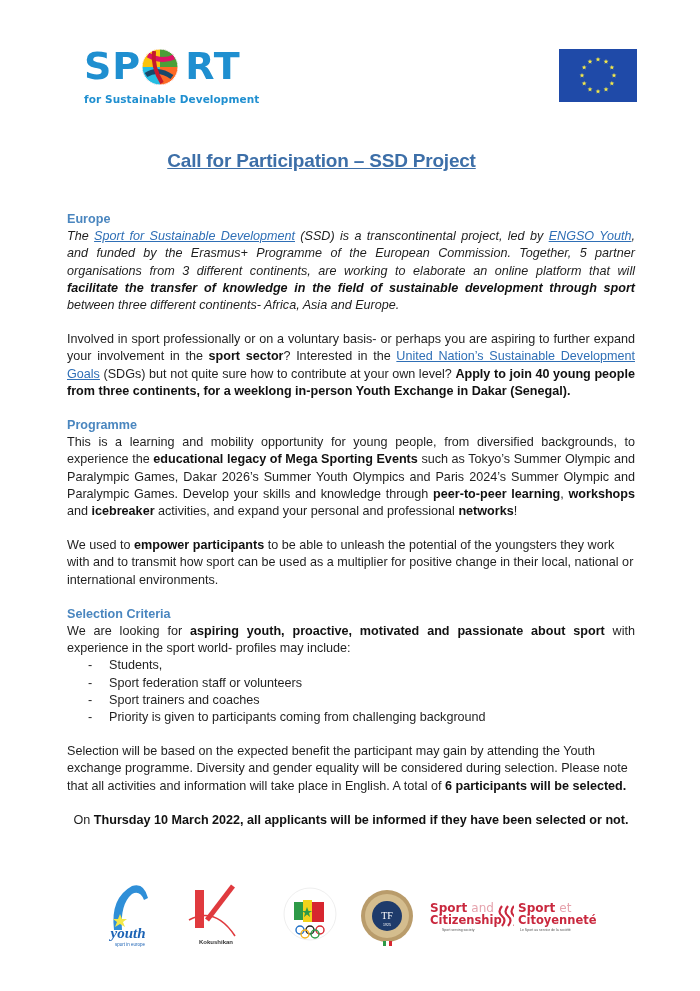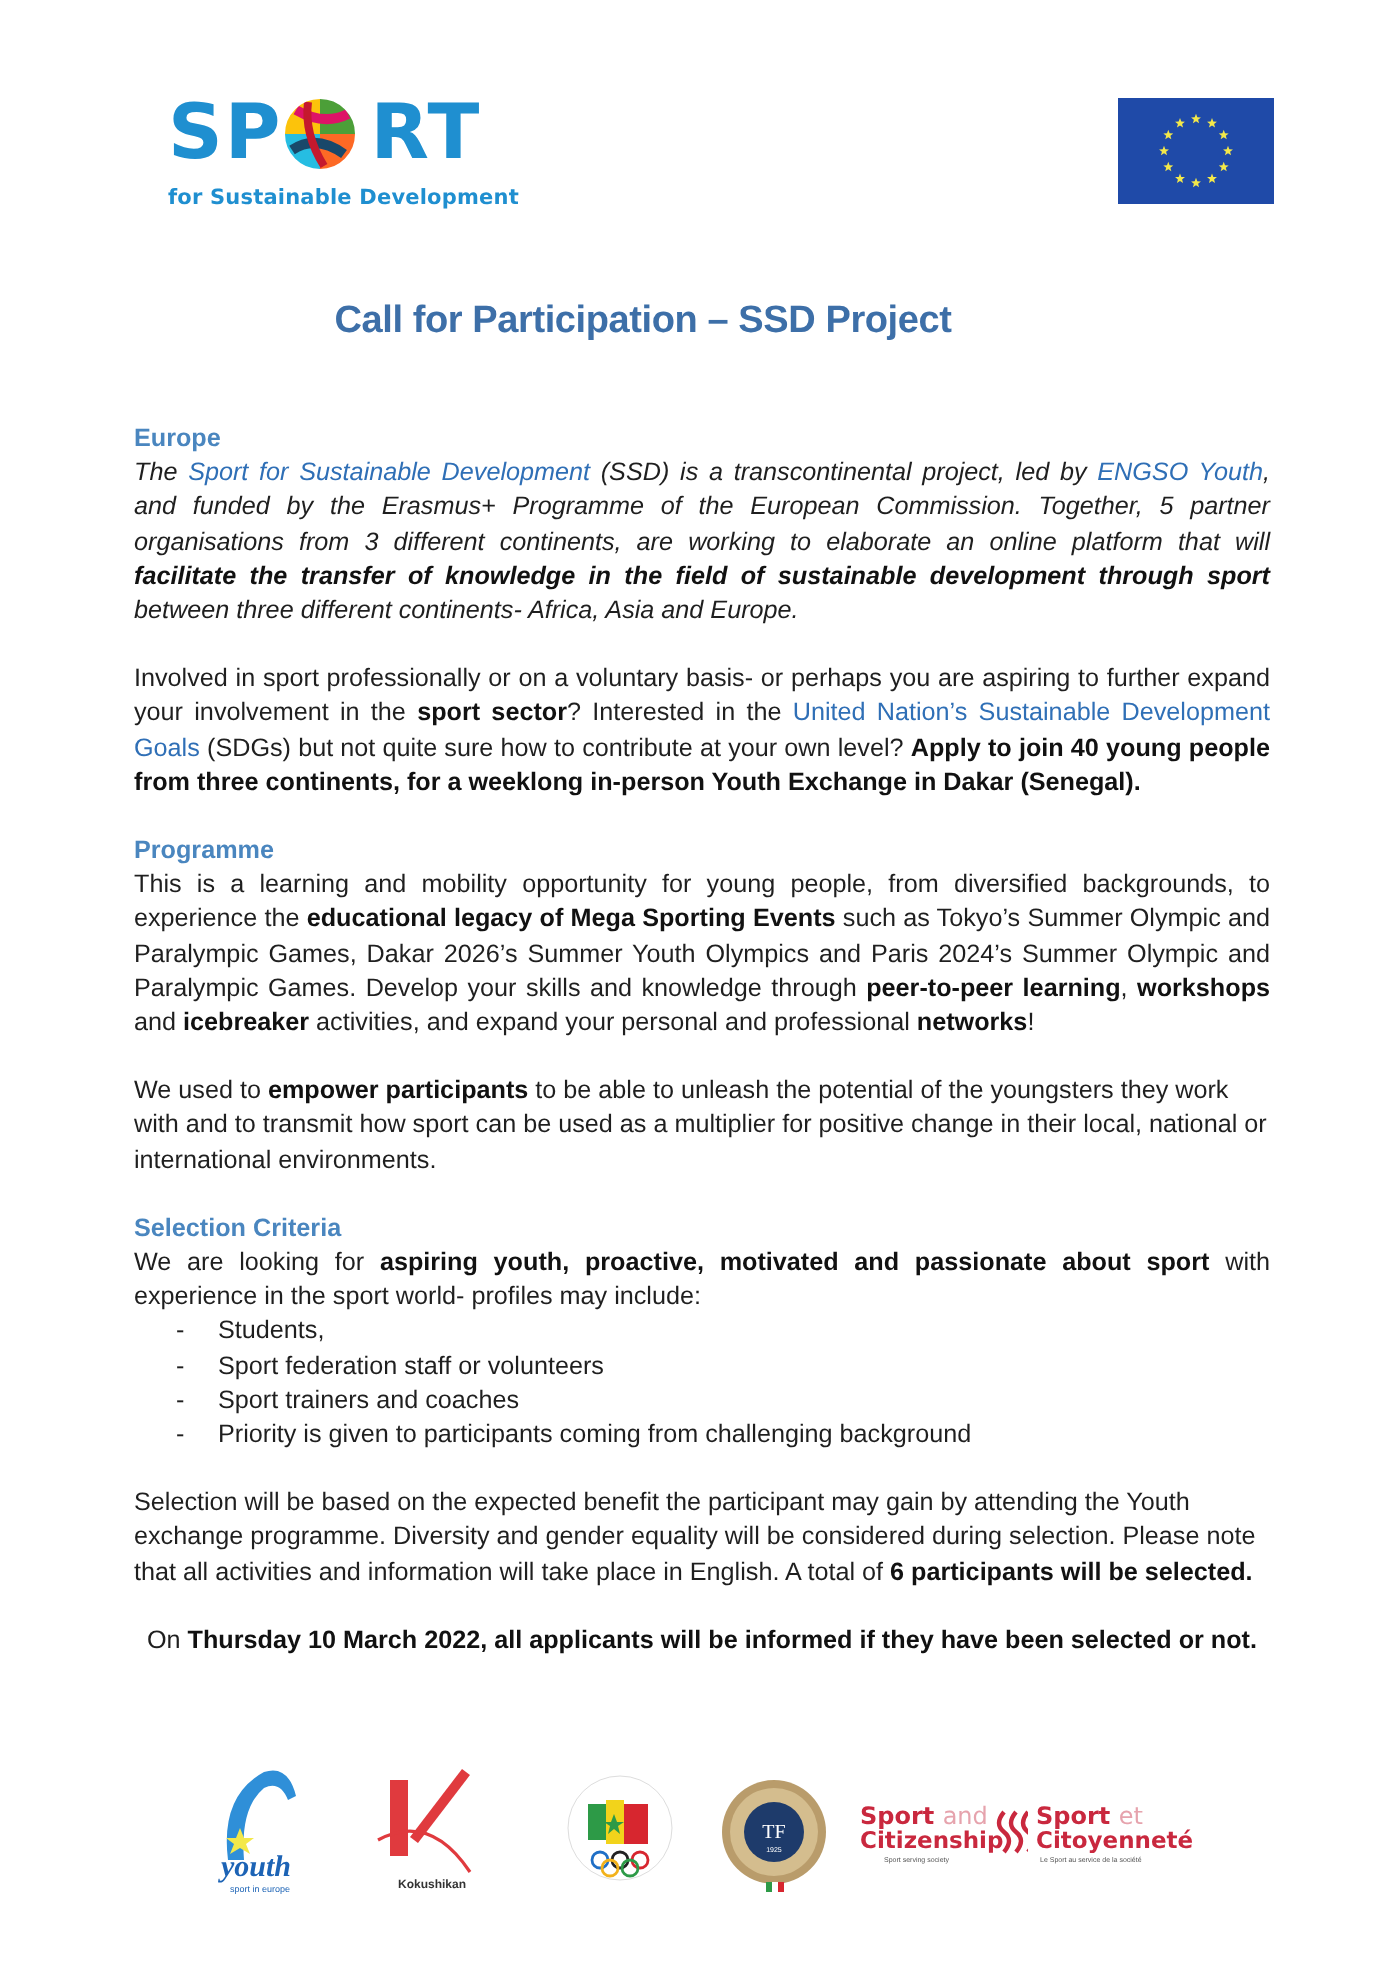--- a/index.html
+++ b/index.html
@@ -9,27 +9,27 @@
     .ssd-logo { position: absolute; left: 84px; top: 44px; width: 180px; height: 72px; }
     .ssd-word { position: absolute; left: 0; top: 0; font-family: "DejaVu Sans", sans-serif; font-weight: bold; font-size: 38px; letter-spacing: 1px; color: #1f8fd0; line-height: 44px; }
     .ssd-word .gap { display: inline-block; width: 44px; }
     .ssd-ball { position: absolute; left: 56px; top: 3px; width: 40px; height: 40px; }
     .ssd-tag { position: absolute; left: 0; top: 49px; font-family: "DejaVu Sans", sans-serif; font-weight: bold; font-size: 10.5px; color: #1f8fd0; white-space: nowrap; letter-spacing: 0.1px; }
 
     .eu-block { position: absolute; left: 388px; top: 48px; width: 260px; height: 60px; }
     .eu-text { position: absolute; right: 94px; top: 0; text-align: right; font-family: "Liberation Sans", sans-serif; font-size: 15.5px; line-height: 18.5px; color: #3b4f7a; white-space: nowrap; }
     .eu-flag { position: absolute; left: 171px; top: 1px; width: 78px; height: 53px; background: #1f4aa8; }
 
-    .title { position: absolute; left: 0; top: 150px; width: 643px; text-align: center; font-family: "Liberation Sans", sans-serif; font-weight: bold; font-size: 19px; color: #3d6fa8; letter-spacing: -0.2px; }
+    .title { position: absolute; left: 0; top: 150px; width: 643px; text-align: center; font-family: "Liberation Sans", sans-serif; font-weight: bold; font-size: 19px; color: #3d6fa8; letter-spacing: -0.2px; text-decoration: underline; }
 
     .content { position: absolute; left: 67px; top: 211px; width: 568px; font-family: "Liberation Sans", sans-serif; font-size: 12.6px; line-height: 17.2px; color: #1f1f1f; }
     .content p { margin: 0; text-align: justify; }
     .h { font-weight: bold; color: #4a86bf; font-size: 12.6px; line-height: 17.2px; }
     .it { font-style: italic; }
-    .link { color: #2f6fb6; }
+    .link { color: #2f6fb6; text-decoration: underline; }
     b { font-weight: bold; color: #111; }
     .sp { height: 17px; }
     ul.dash { list-style: none; margin: 0; padding: 0; }
     ul.dash li { position: relative; padding-left: 42px; line-height: 17.2px; }
     ul.dash li::before { content: "-"; position: absolute; left: 21px; }
 
     .partners { position: absolute; left: 90px; top: 880px; width: 540px; height: 70px; }
     .partner { position: absolute; top: 0; height: 70px; }
   </style>
 </head>

